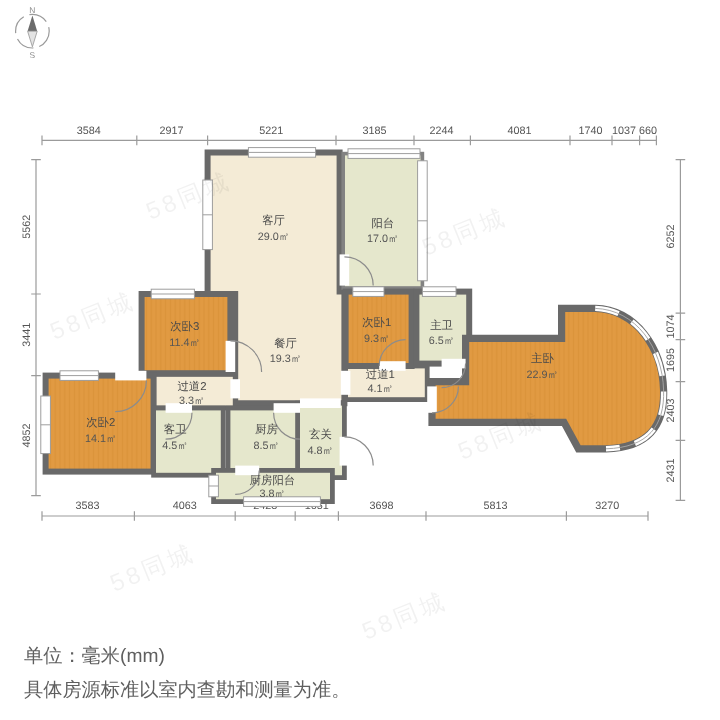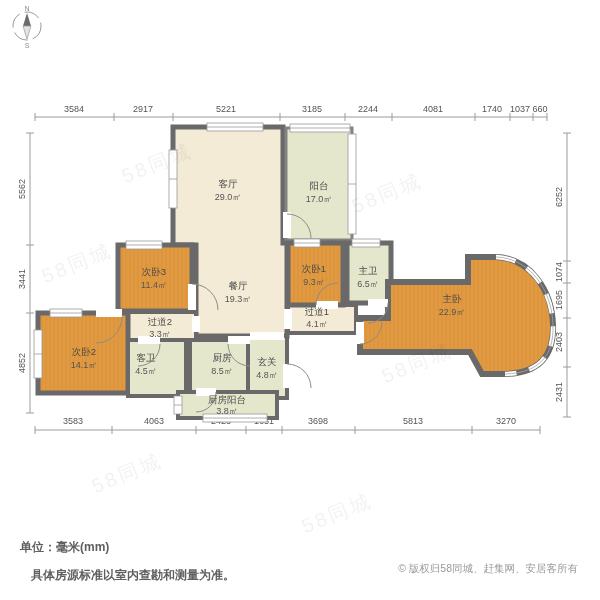--- a/index.html
+++ b/index.html
@@ -5,24 +5,24 @@
   html,body{margin:0;padding:0;}
   body{
     width:600px;height:600px;position:relative;background:#ffffff;
     font-family:"Liberation Sans","DejaVu Sans",sans-serif;overflow:hidden;
   }
   #stage{position:absolute;left:0;top:0;width:600px;height:600px;}
   .wm{
     position:absolute;color:#000;opacity:0.05;font-size:20px;letter-spacing:3px;
     transform:rotate(-22deg);white-space:nowrap;pointer-events:none;
   }
-  .footer-text{position:absolute;color:#5f5f5f;font-size:12px;line-height:13px;font-weight:bold;}
+  .footer-text{position:absolute;color:#5f5f5f;font-size:16px;line-height:13px;}
   #unit-note{left:20px;top:541px;}
   #tip-line1{left:20px;top:555px;}
-  #tip-line2{left:20px;top:569px;margin-left:11px;}
+  #tip-line2{left:20px;top:569px;}
   #copyright{position:absolute;right:22px;top:562px;color:#9a9a9a;font-size:10.5px;}
   svg text{fill:#4a4a4a;}
   .dim-text{font-size:9px;fill:#555;}
   .room-name{font-size:9.5px;}
   .room-area{font-size:9px;fill:#555;}
 </style>
 </head>
 <body>
 
 <div id="stage">
@@ -202,14 +202,13 @@
       <text class="room-area" x="267" y="378">4.8㎡</text>
 
       <text class="room-name" x="227" y="403">厨房阳台</text>
       <text class="room-area" x="227" y="414">3.8㎡</text>
     </g>
   </svg>
 
   
   <div class="footer-text" id="unit-note">单位：毫米(mm)</div>
   <div class="footer-text" id="tip-line2">具体房源标准以室内查勘和测量为准。</div>
-  <div id="copyright">© 版权归58同城、赶集网、安居客所有</div>
 </div>
 
 </body></html>

